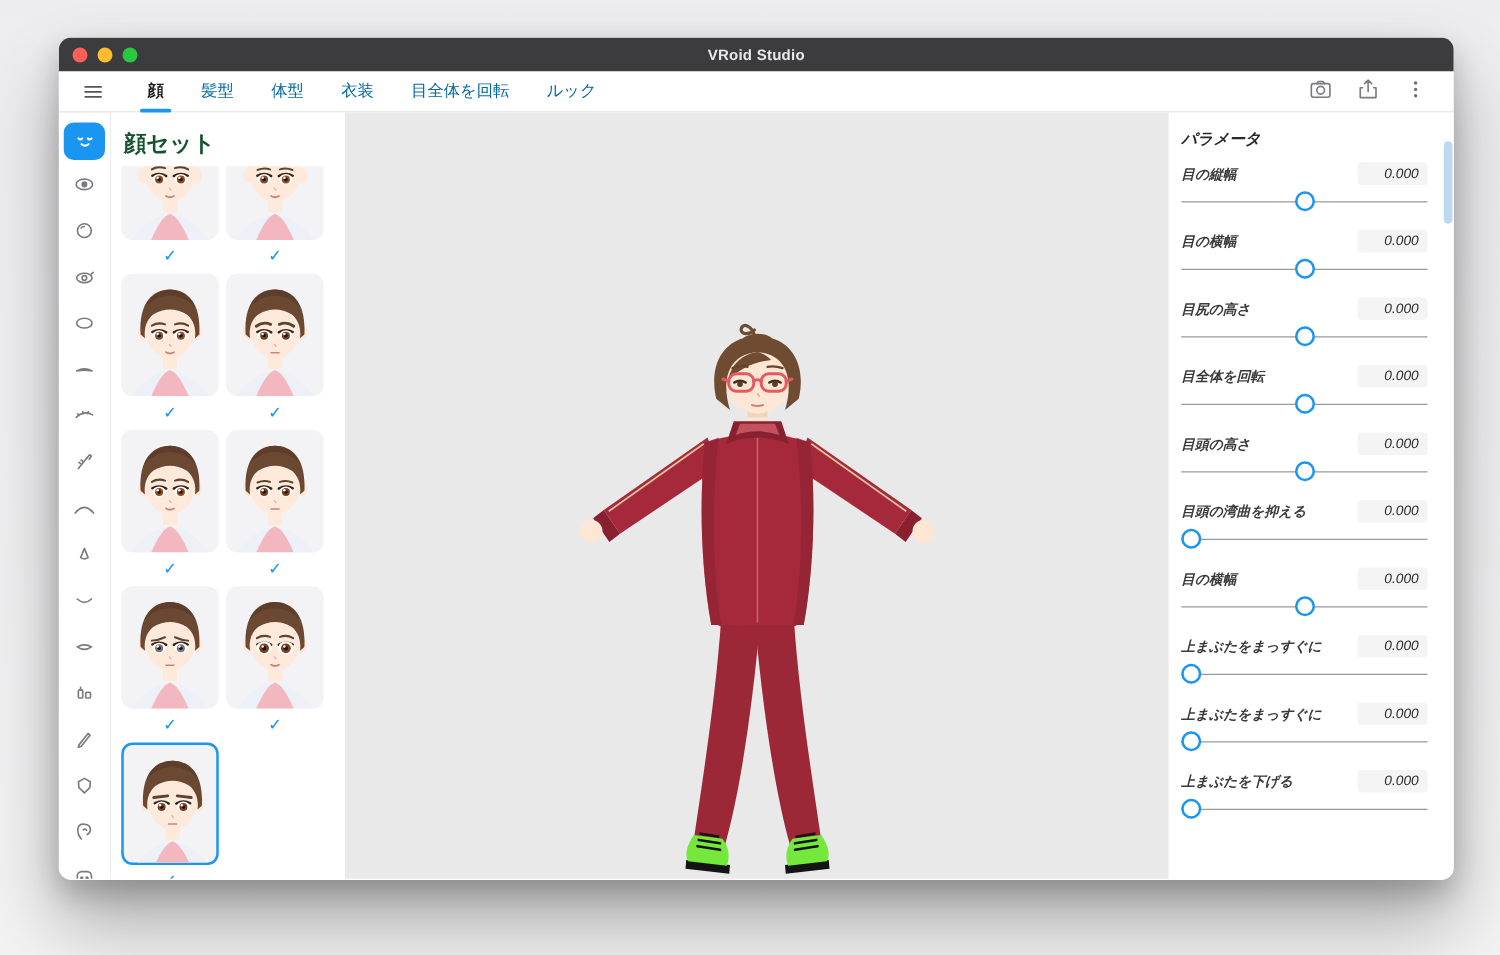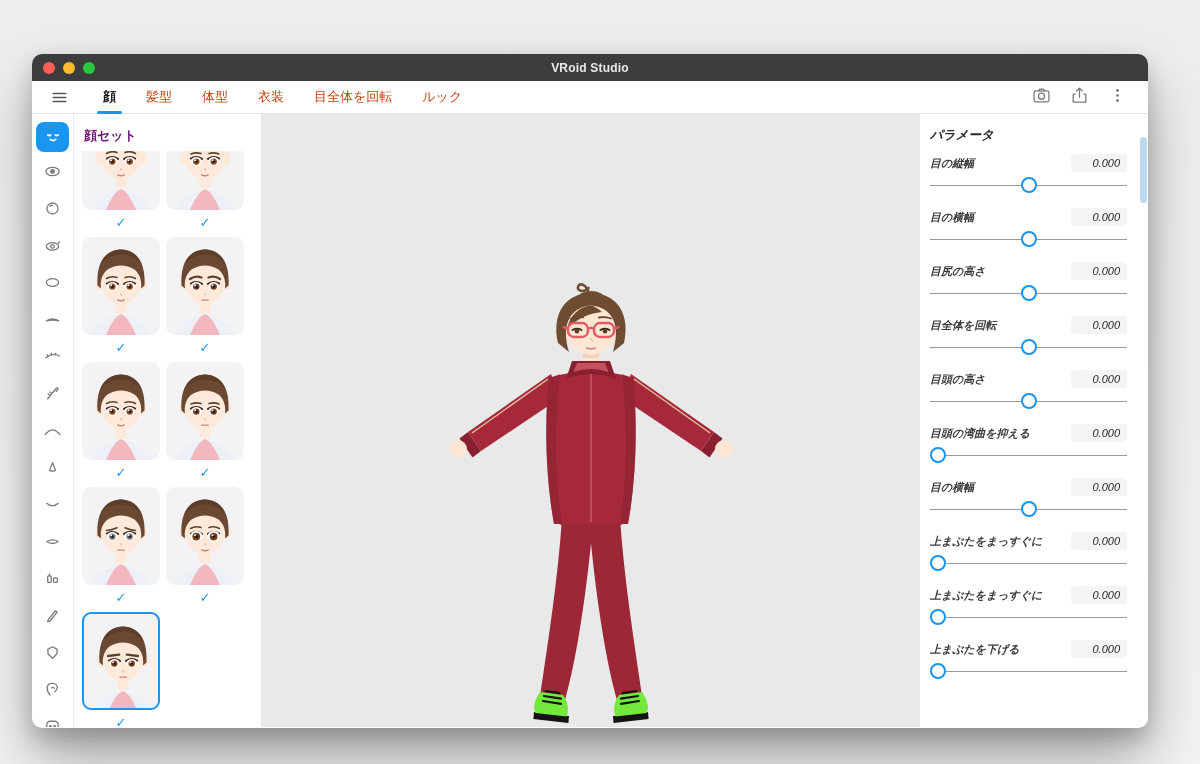--- a/index.html
+++ b/index.html
@@ -1,50 +1,50 @@
 <!DOCTYPE html>
 <html style="--accent: #1b96f0; --viewport-bg: #e9e9ea; --jacket: #a5293b; --jacket-dark: #882030; --collar-inner: #c4525e; --pants: #9c2737; --shoes: #74e93c; --hair: #6f4b32; --skin: #fde7d4; --glasses: #e25b63;"><head>
 <meta charset="utf-8">
 <style>
   * { margin:0; padding:0; box-sizing:border-box; }
   html,body { width:1200px; height:764px; overflow:hidden; }
   body { font-family:"Liberation Sans","DejaVu Sans",sans-serif; background:linear-gradient(#ededef,#f3f3f4); }
 
   .stage { position:relative; width:1200px; height:764px; }
-  .window { position:absolute; left:32px; top:30px; width:1116px; height:674px;
+  .window { position:absolute; left:47px; top:30px; width:1116px; height:674px;
             border-radius:10px; overflow:hidden; background:#fff;
-            box-shadow:0 34px 60px rgba(0,0,0,.30), 0 10px 22px rgba(0,0,0,.20);margin-top:24px; }
+            box-shadow:0 34px 60px rgba(0,0,0,.30), 0 10px 22px rgba(0,0,0,.20); }
 
   
   .titlebar { height:27px; background:#3c3c3e; position:relative; display:flex; align-items:center; }
   .lights { position:absolute; left:11px; top:0; height:27px; display:flex; align-items:center; gap:8px; }
   .light { width:12px; height:12px; border-radius:50%; display:inline-block; }
   .light.red{ background:#ff5f57; } .light.yellow{ background:#febc2e; } .light.green{ background:#28c840; }
   .win-title { width:100%; text-align:center; color:#e9e9eb; font-size:12px; font-weight:bold; letter-spacing:.2px; }
 
   
   .tabbar { height:33px; display:flex; align-items:center; border-bottom:1px solid #e3e3e5; padding:0 16px 0 12px; }
   .hamburger { background:none; border:none; width:30px; height:30px; display:flex; align-items:center; justify-content:center; margin-right:14px; }
-  .tab { position:relative; height:33px; display:flex; align-items:center; padding:0 15px; font-size:13px; color:#c2410c; cursor:default; }
+  .tab { position:relative; height:33px; display:flex; align-items:center; padding:0 15px; font-size:13px; color:#0369a1; cursor:default; }
   .tab.active { color:#1d1d1f; font-weight:bold; }
   .tab.active::after { content:""; position:absolute; left:9px; right:9px; bottom:0; height:3px; border-radius:2px; background:var(--accent); }
   .tab-actions { margin-left:auto; display:flex; align-items:center; gap:8px; }
   .iconbtn { background:none; border:none; width:30px; height:28px; display:flex; align-items:center; justify-content:center; }
 
   
   .content { display:flex; height:613px; }
 
   
   .rail { width:42px; border-right:1px solid #ececee; display:flex; flex-direction:column; align-items:center; padding-top:4px; overflow:hidden; flex:none; }
   .rail-item { width:38px; height:37px; display:flex; align-items:center; justify-content:center; flex:none; }
   .rail-tile { width:33px; height:30px; border-radius:8px; background:var(--accent); display:flex; align-items:center; justify-content:center; }
 
   
   .presets { width:187px; flex:none; display:flex; flex-direction:column; background:#fff; }
-  .presets h2 { padding:13px 0 6px 10px; font-size:13px; font-weight:bold; color:#701a75; }
+  .presets h2 { padding:13px 0 6px 10px; font-size:18px; font-weight:bold; color:#14532d; }
   .tiles-clip { flex:1; overflow:hidden; position:relative; }
   .tiles { position:absolute; top:-39px; left:8px; width:164px; display:grid; grid-template-columns:78px 78px; column-gap:6px; }
   .tile-wrap { width:78px; margin-bottom:2px; display:flex; flex-direction:column; align-items:center; }
   .tile { width:78px; height:98px; border-radius:9px; background:#f3f3f5; overflow:hidden; position:relative; }
   .tile svg { position:absolute; left:0; top:0; }
   .tile.selected { border:2px solid var(--accent); }
   .tile-check { height:25px; display:flex; align-items:center; justify-content:center; color:var(--accent); font-size:13px; font-weight:bold; }
 
   
   .viewport { flex:1; background:var(--viewport-bg); position:relative; overflow:hidden; }

